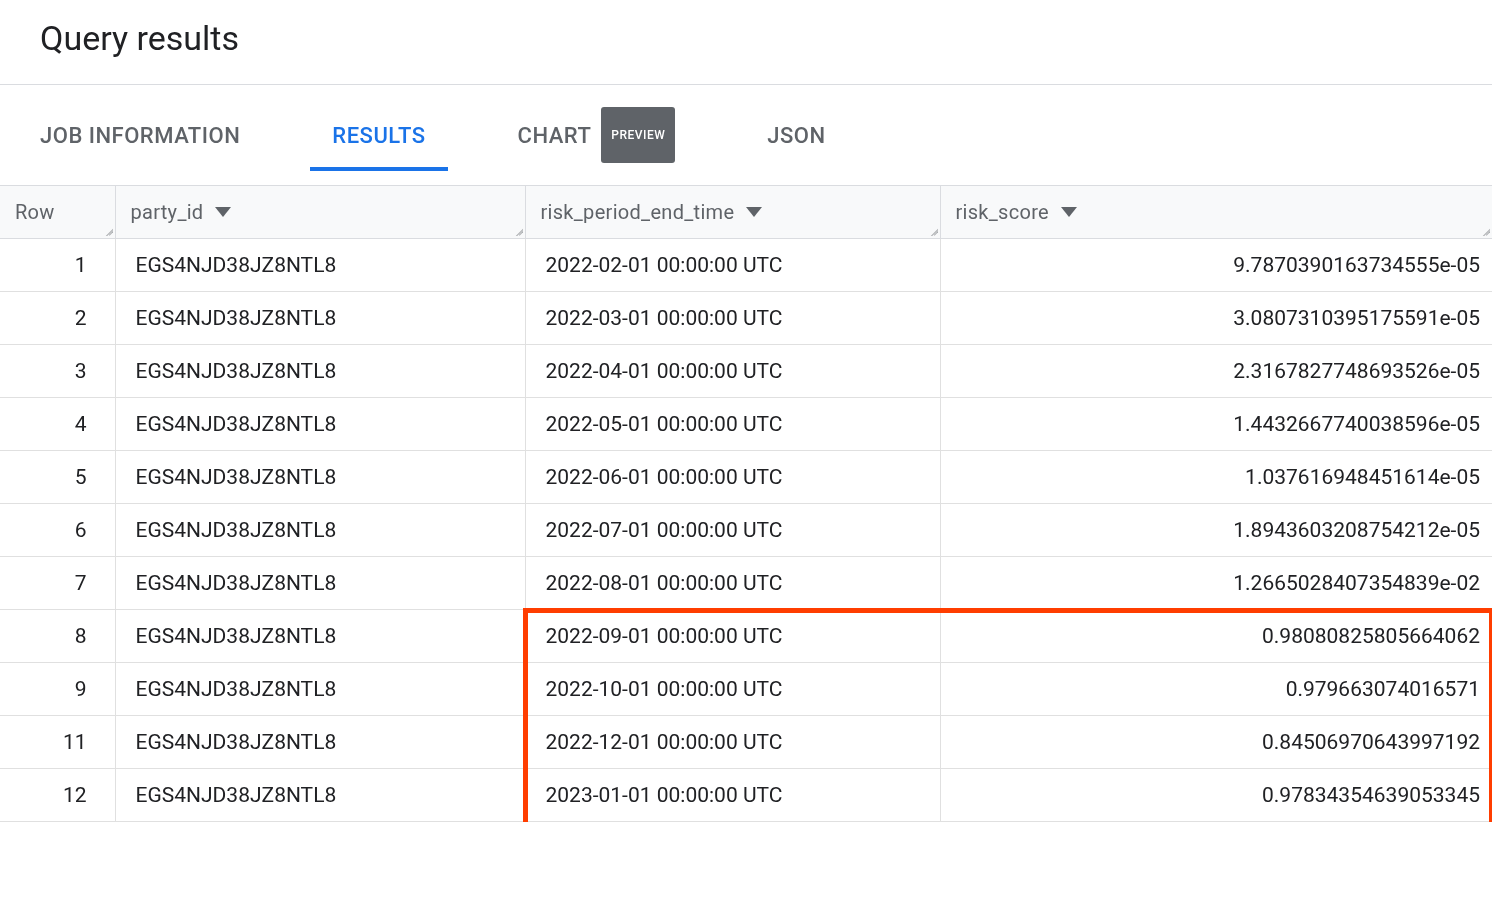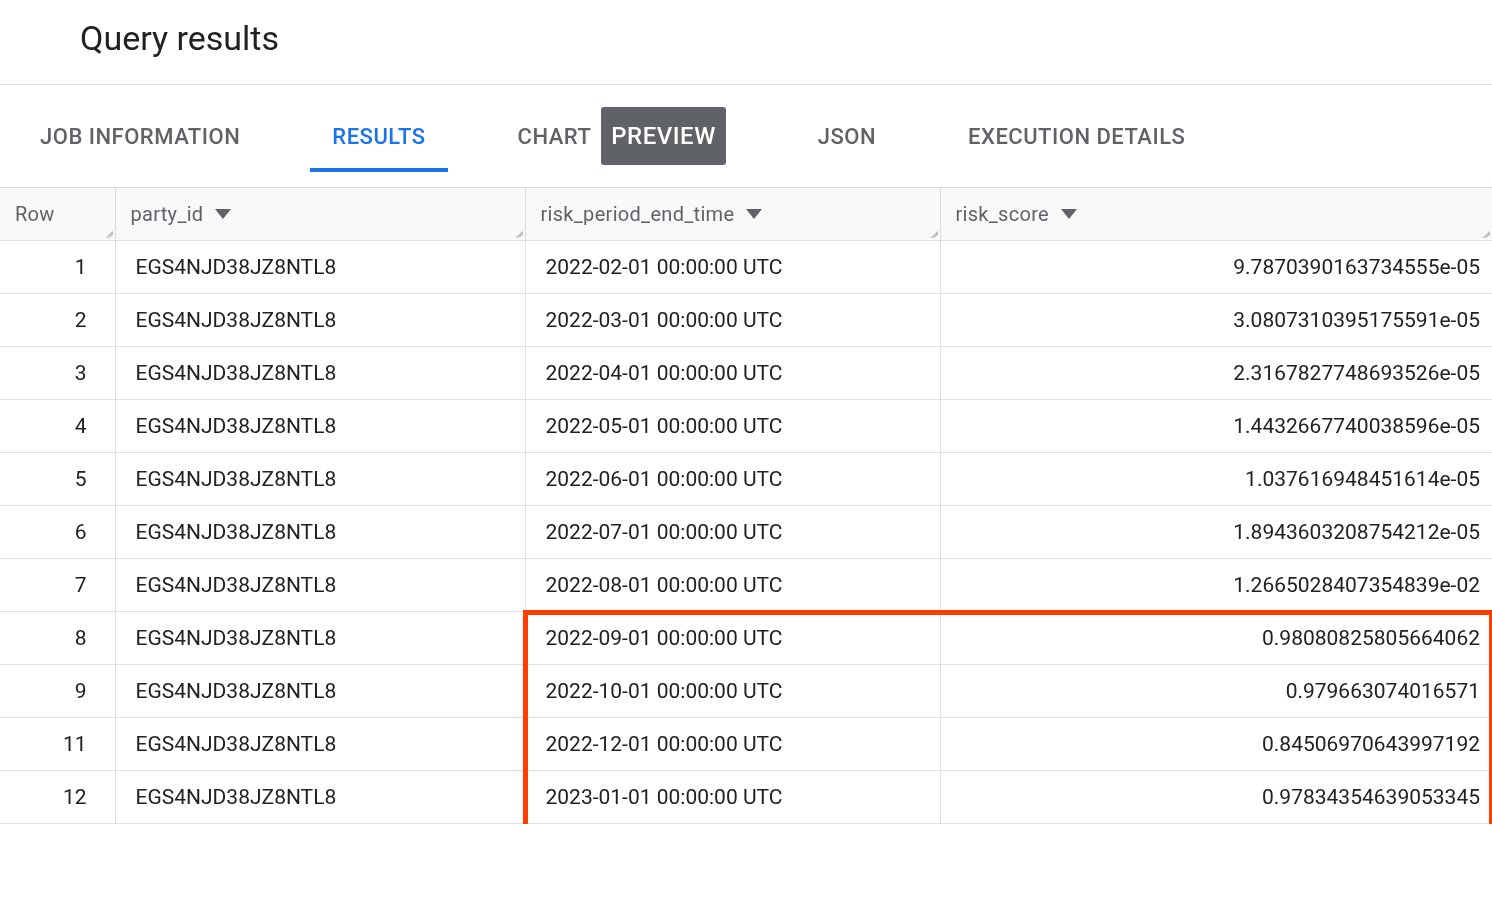--- a/index.html
+++ b/index.html
@@ -4,21 +4,20 @@
 <style>
   * { box-sizing: border-box; margin: 0; padding: 0; }
   body {
     font-family: Roboto, "Helvetica Neue", Arial, sans-serif;
     background: #fff;
     color: #202124;
     width: 1492px;
   }
   .header {
     padding: 18px 60px 26px 40px;
-    margin-left: 40px;
   }
   .page-title {
     font-size: 34px;
     font-weight: 400;
     color: #202124;
   }
   .tab-bar {
     display: flex;
     border-top: 1px solid #dadce0;
     border-bottom: 1px solid #dadce0;
@@ -46,24 +45,24 @@
     position: absolute;
     left: -22px;
     right: -22px;
     bottom: -1px;
     height: 4px;
     background: #1a73e8;
   }
   .badge {
     background: #5f6368;
     color: #fff;
-    font-size: 24px;
+    font-size: 12px;
     font-weight: 500;
     letter-spacing: 0.5px;
-    padding: 15px 10px;
+    padding: 21px 10px;
     border-radius: 3px;
   }
   .table-wrap {
     position: relative;
   }
   table {
     width: 100%;
     border-collapse: collapse;
     table-layout: fixed;
   }
@@ -137,21 +136,20 @@
 </div>
 
 <div class="tab-bar">
   <div class="tab">JOB INFORMATION</div>
   <div class="tab active">RESULTS</div>
   <div class="tab">
     <span>CHART</span>
     <span class="badge">PREVIEW</span>
   </div>
   <div class="tab">JSON</div>
-  <div class="tab">EXECUTION DETAILS</div>
 </div>
 
 <div class="table-wrap">
   <table>
     <thead>
       <tr>
         <th class="row-col">
           <span class="th-inner">
             <span>Row</span>
           </span>

